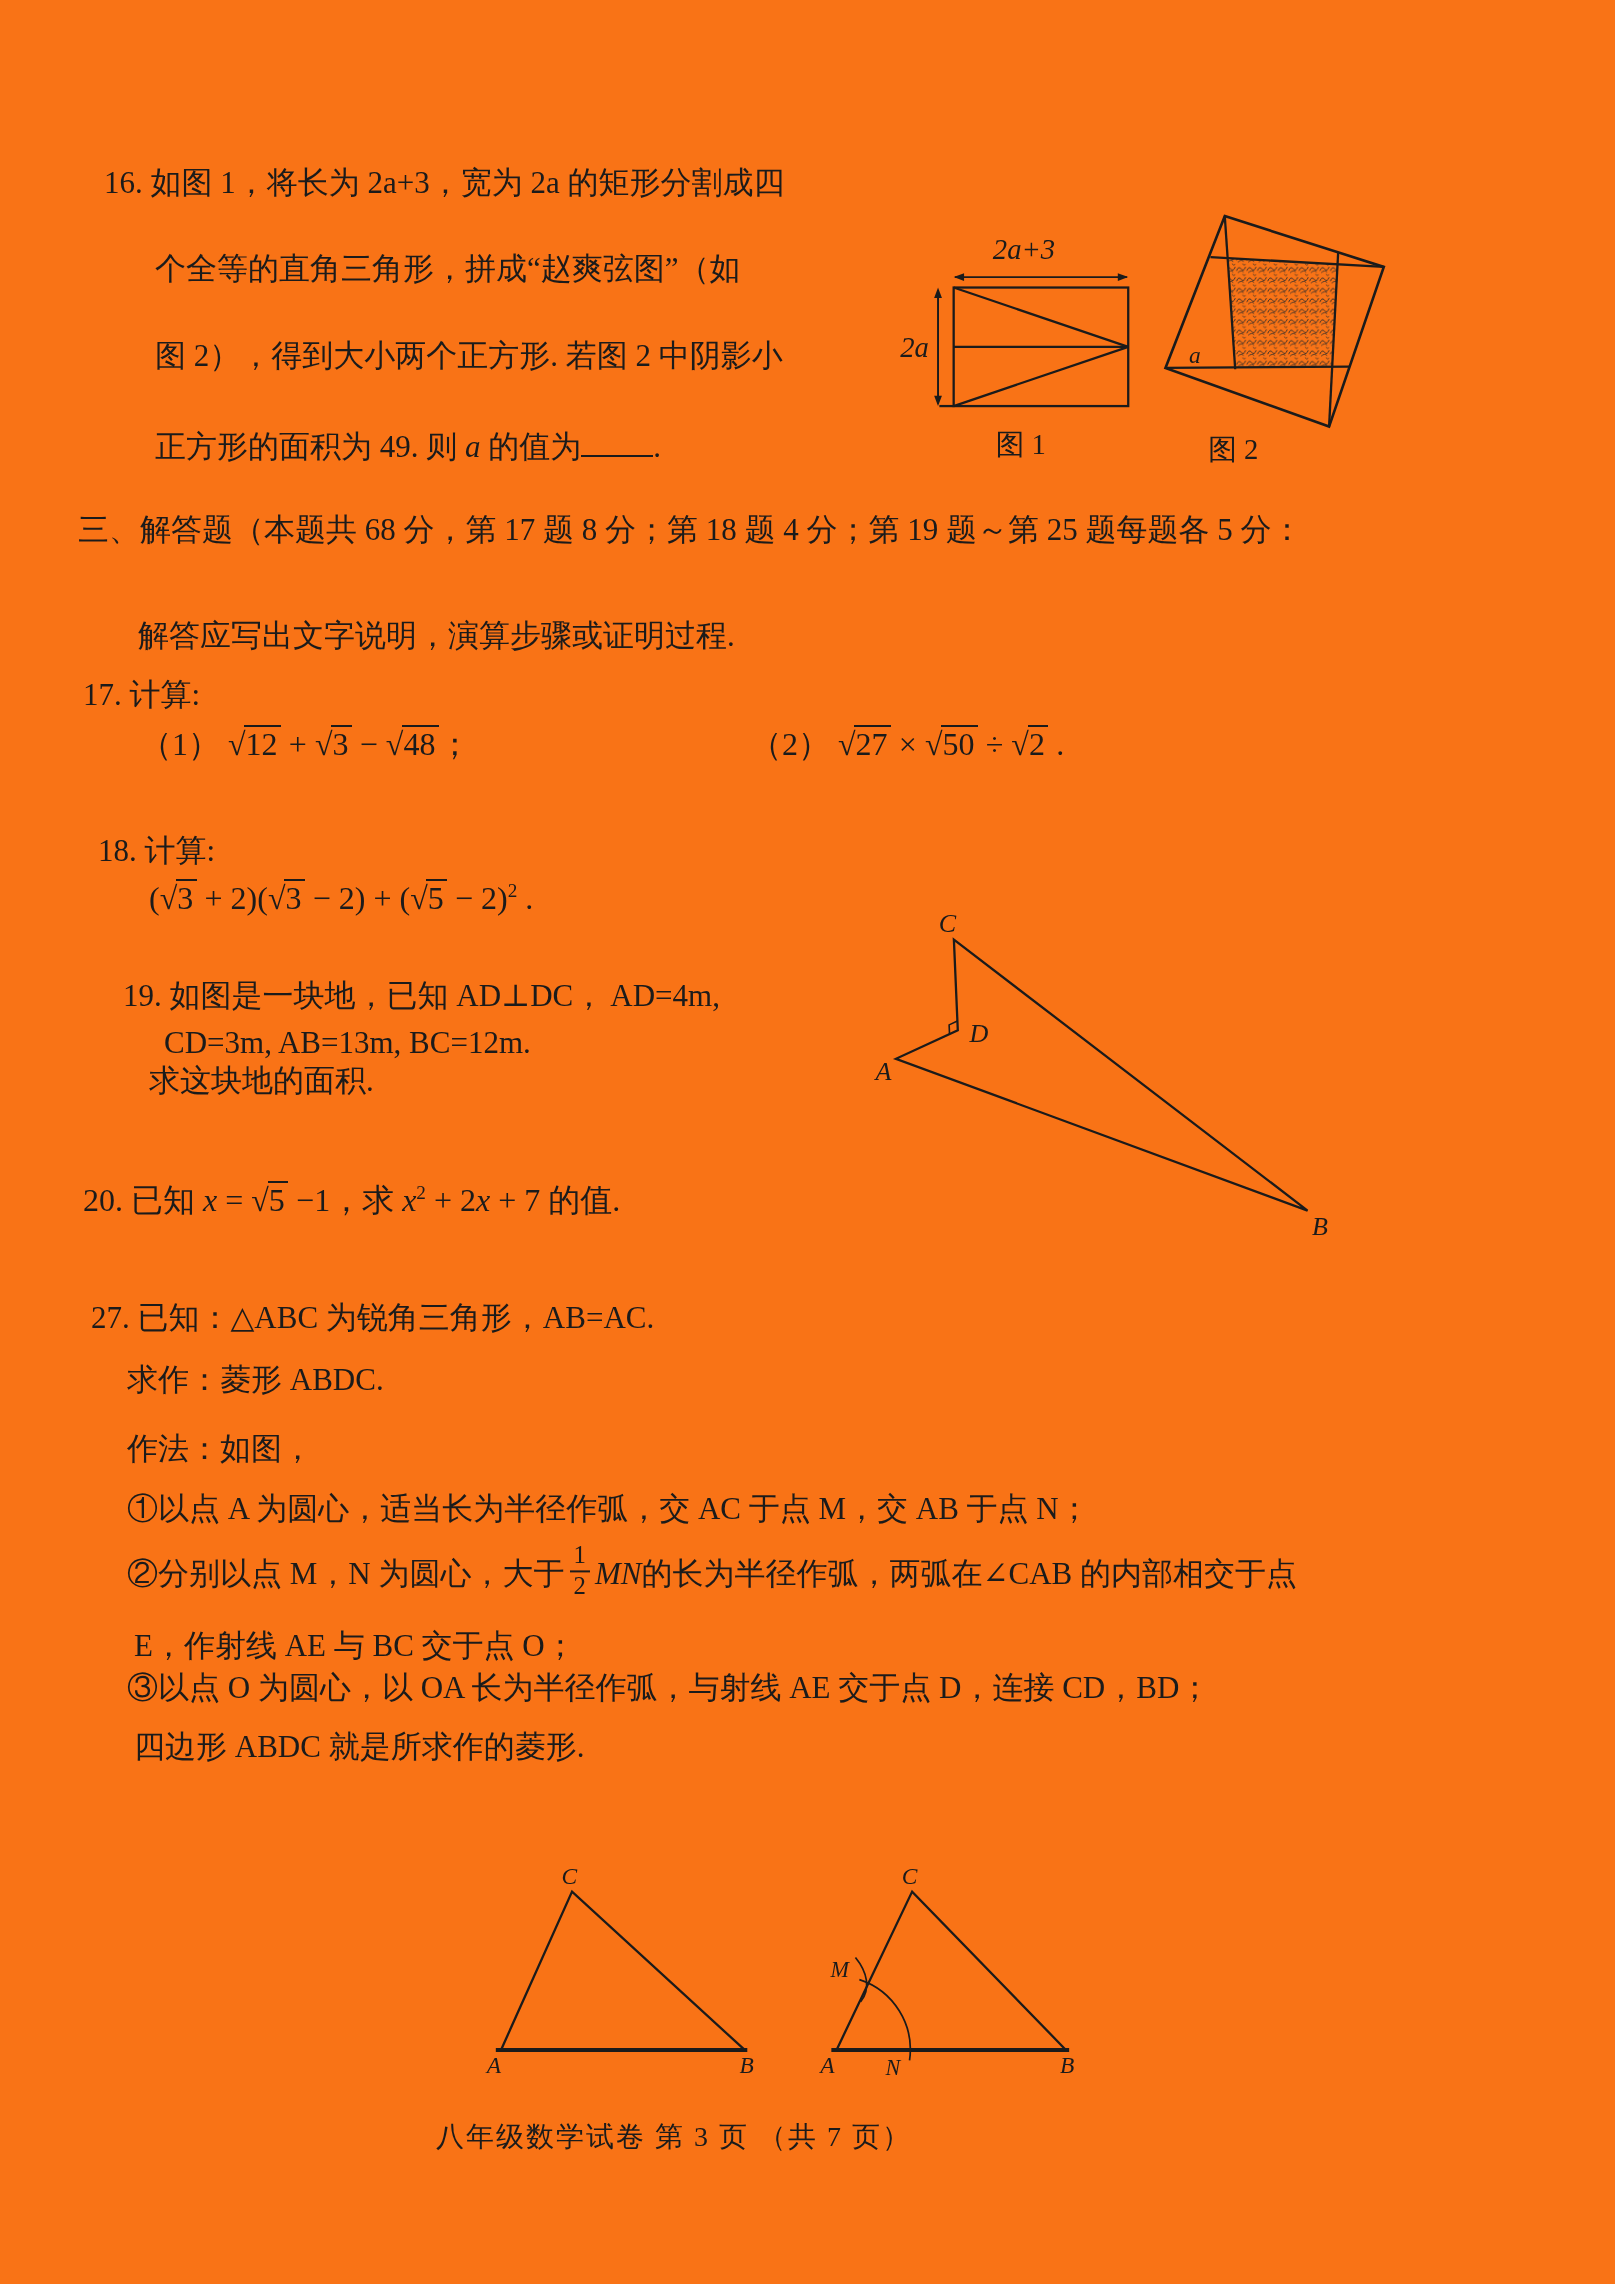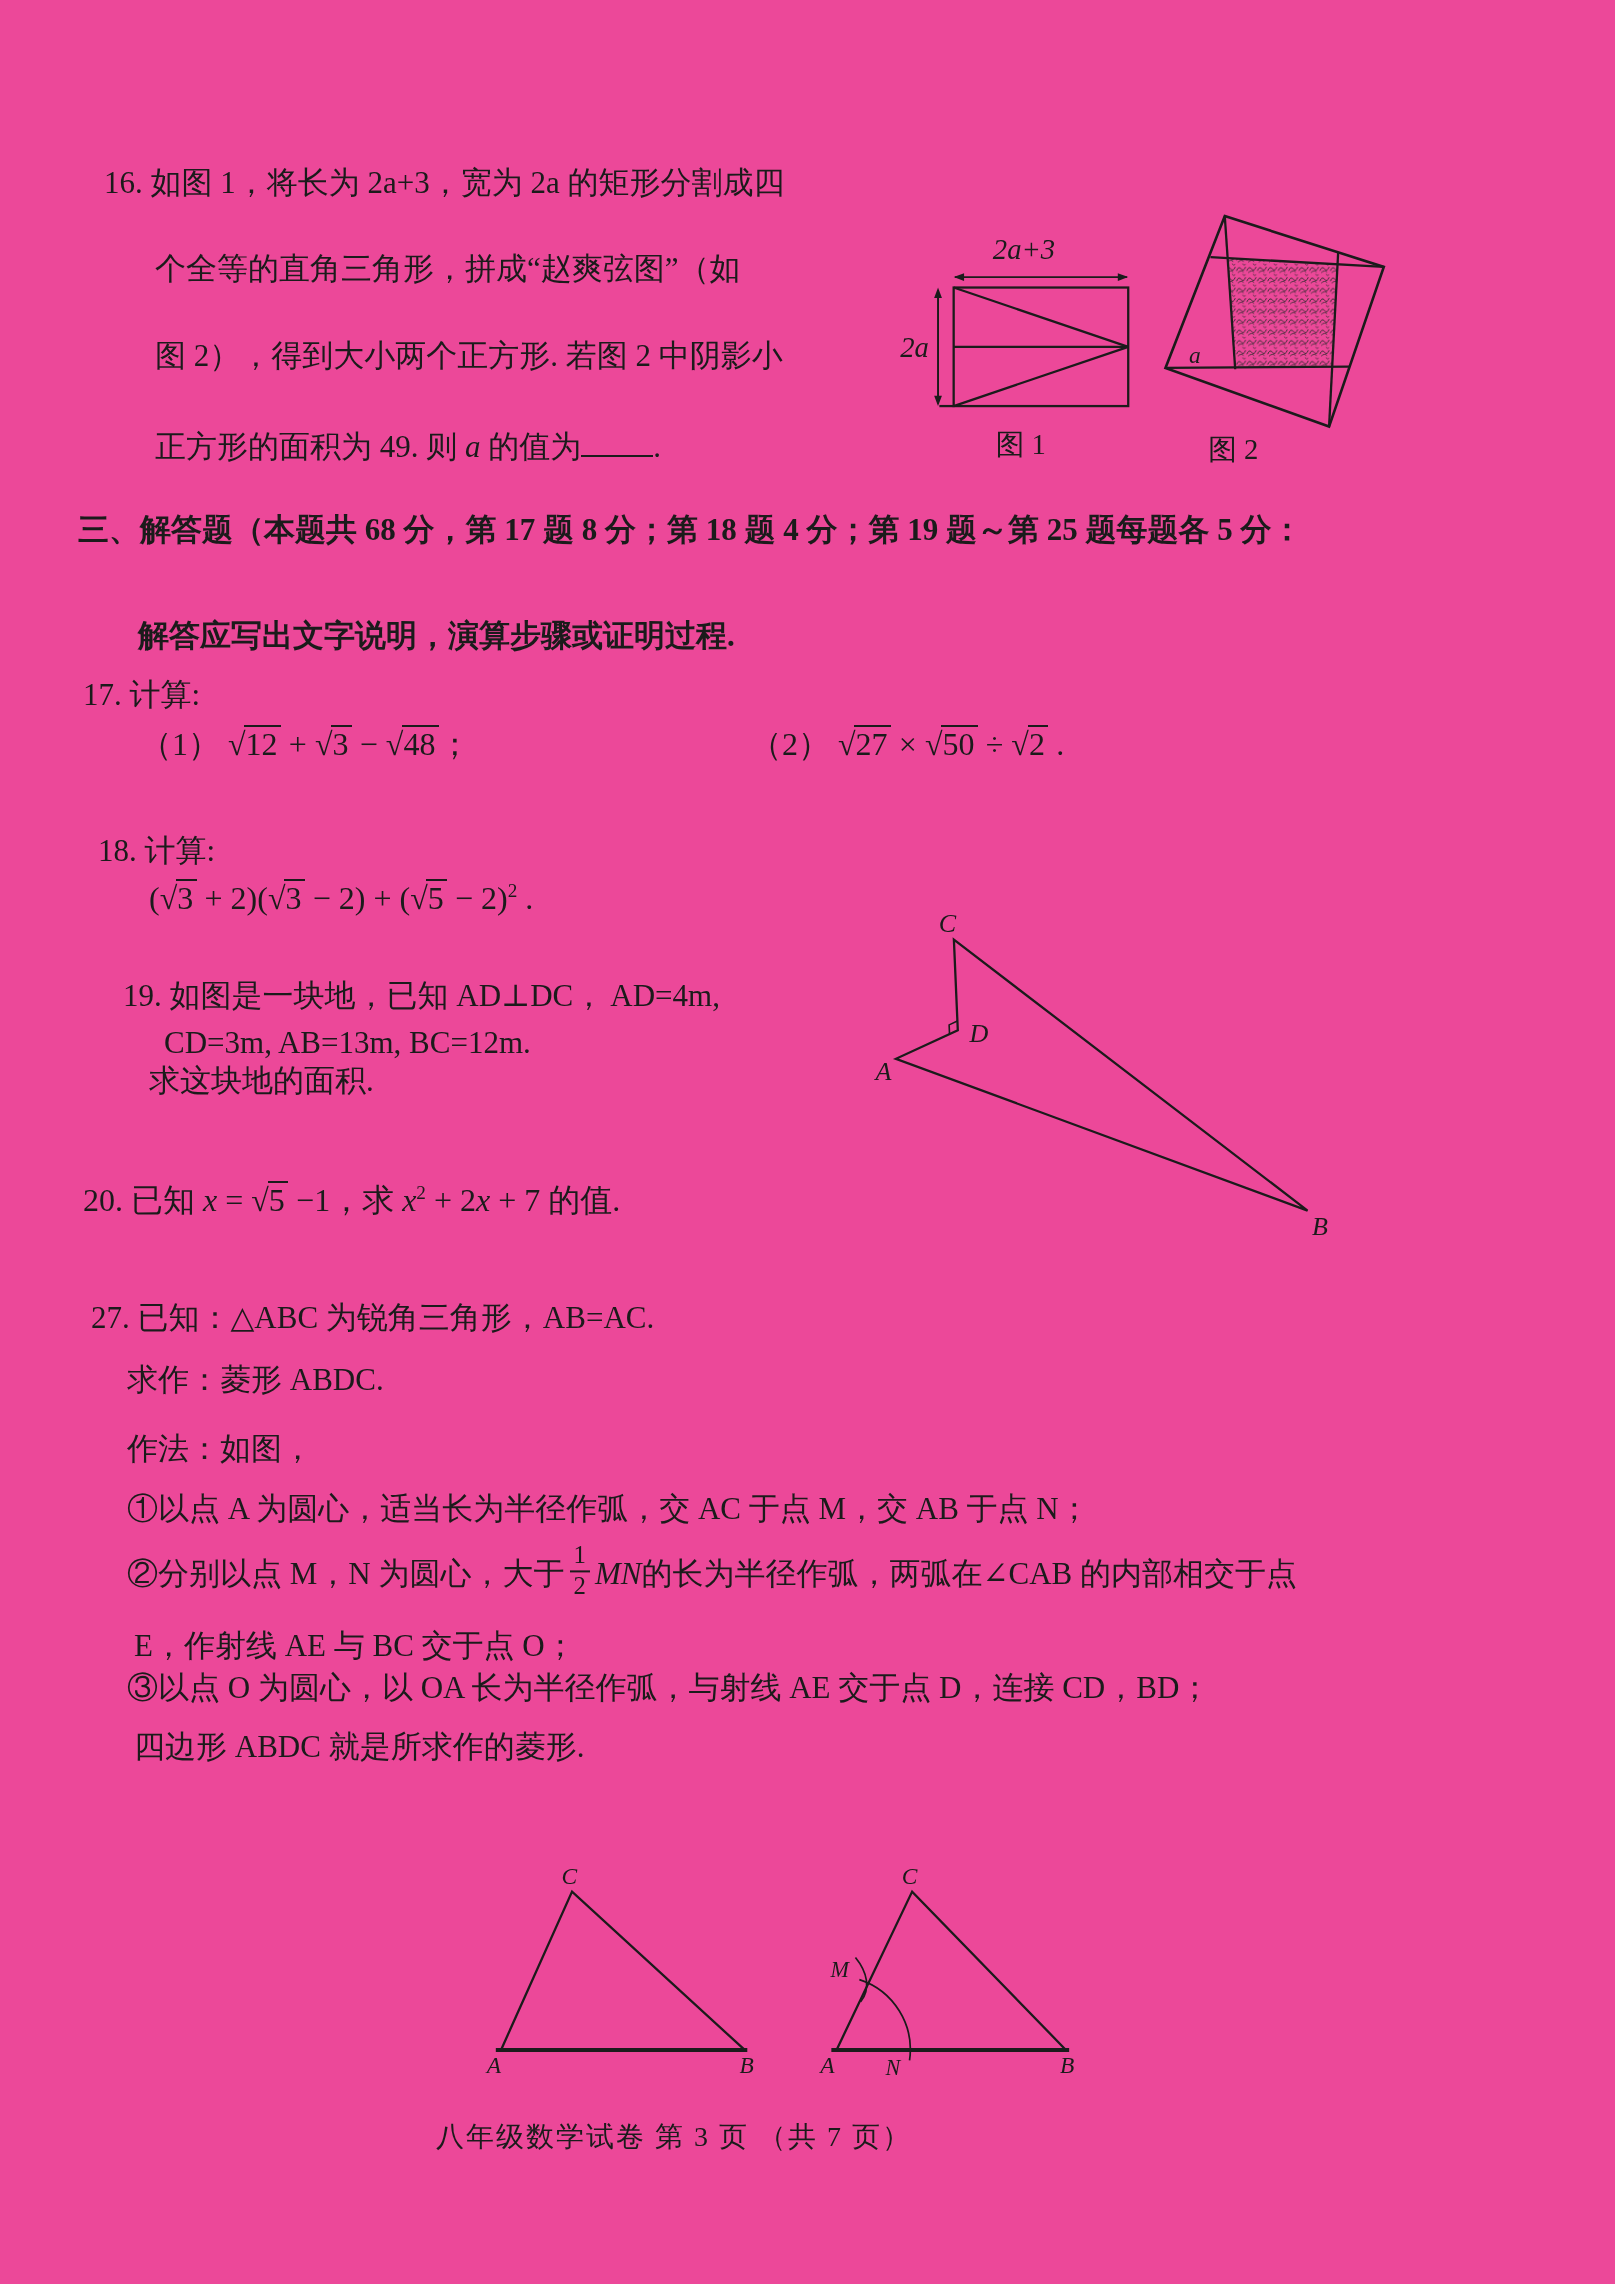--- a/index.html
+++ b/index.html
@@ -1,20 +1,20 @@
 <!DOCTYPE html>
 <html style="font-size:10.4px"><head>
 <meta charset="utf-8">
 <style>
   html,body{margin:0;padding:0}
   body{width:1616px;height:2284px;position:relative;background:#ffffff;
        font-family:"Liberation Serif","DejaVu Serif",serif;color:#1b1b1b}
-  .page{position:absolute;inset:0;background:#ec4899}
+  .page{position:absolute;inset:0;background:#f97316}
   .ln{position:absolute;font-size:31px;line-height:1.15;white-space:nowrap;color:#1b1b1b}
-  .b{font-weight:bold}
+  .b{font-weight:normal}
   .fm{font-size:32px}
   .flexln{display:flex;align-items:center;height:78px}
   
   .sq{white-space:nowrap}
   .sq .rd{display:inline-block;border-top:2px solid currentColor;padding:0.7px 3.3px 0 1.3px;margin-left:-1.3px;line-height:1.05}
   sup.sp{font-size:.6em;vertical-align:.6em;line-height:0}
   .it{font-style:italic}
   .fr{display:inline-flex;flex-direction:column;align-items:center;font-size:.8em;line-height:1.15;
       vertical-align:middle;margin:0 5.2px;transform:translateY(-2.6px)}
   .fr .fd{border-top:2px solid currentColor;padding:0 3.9px}

